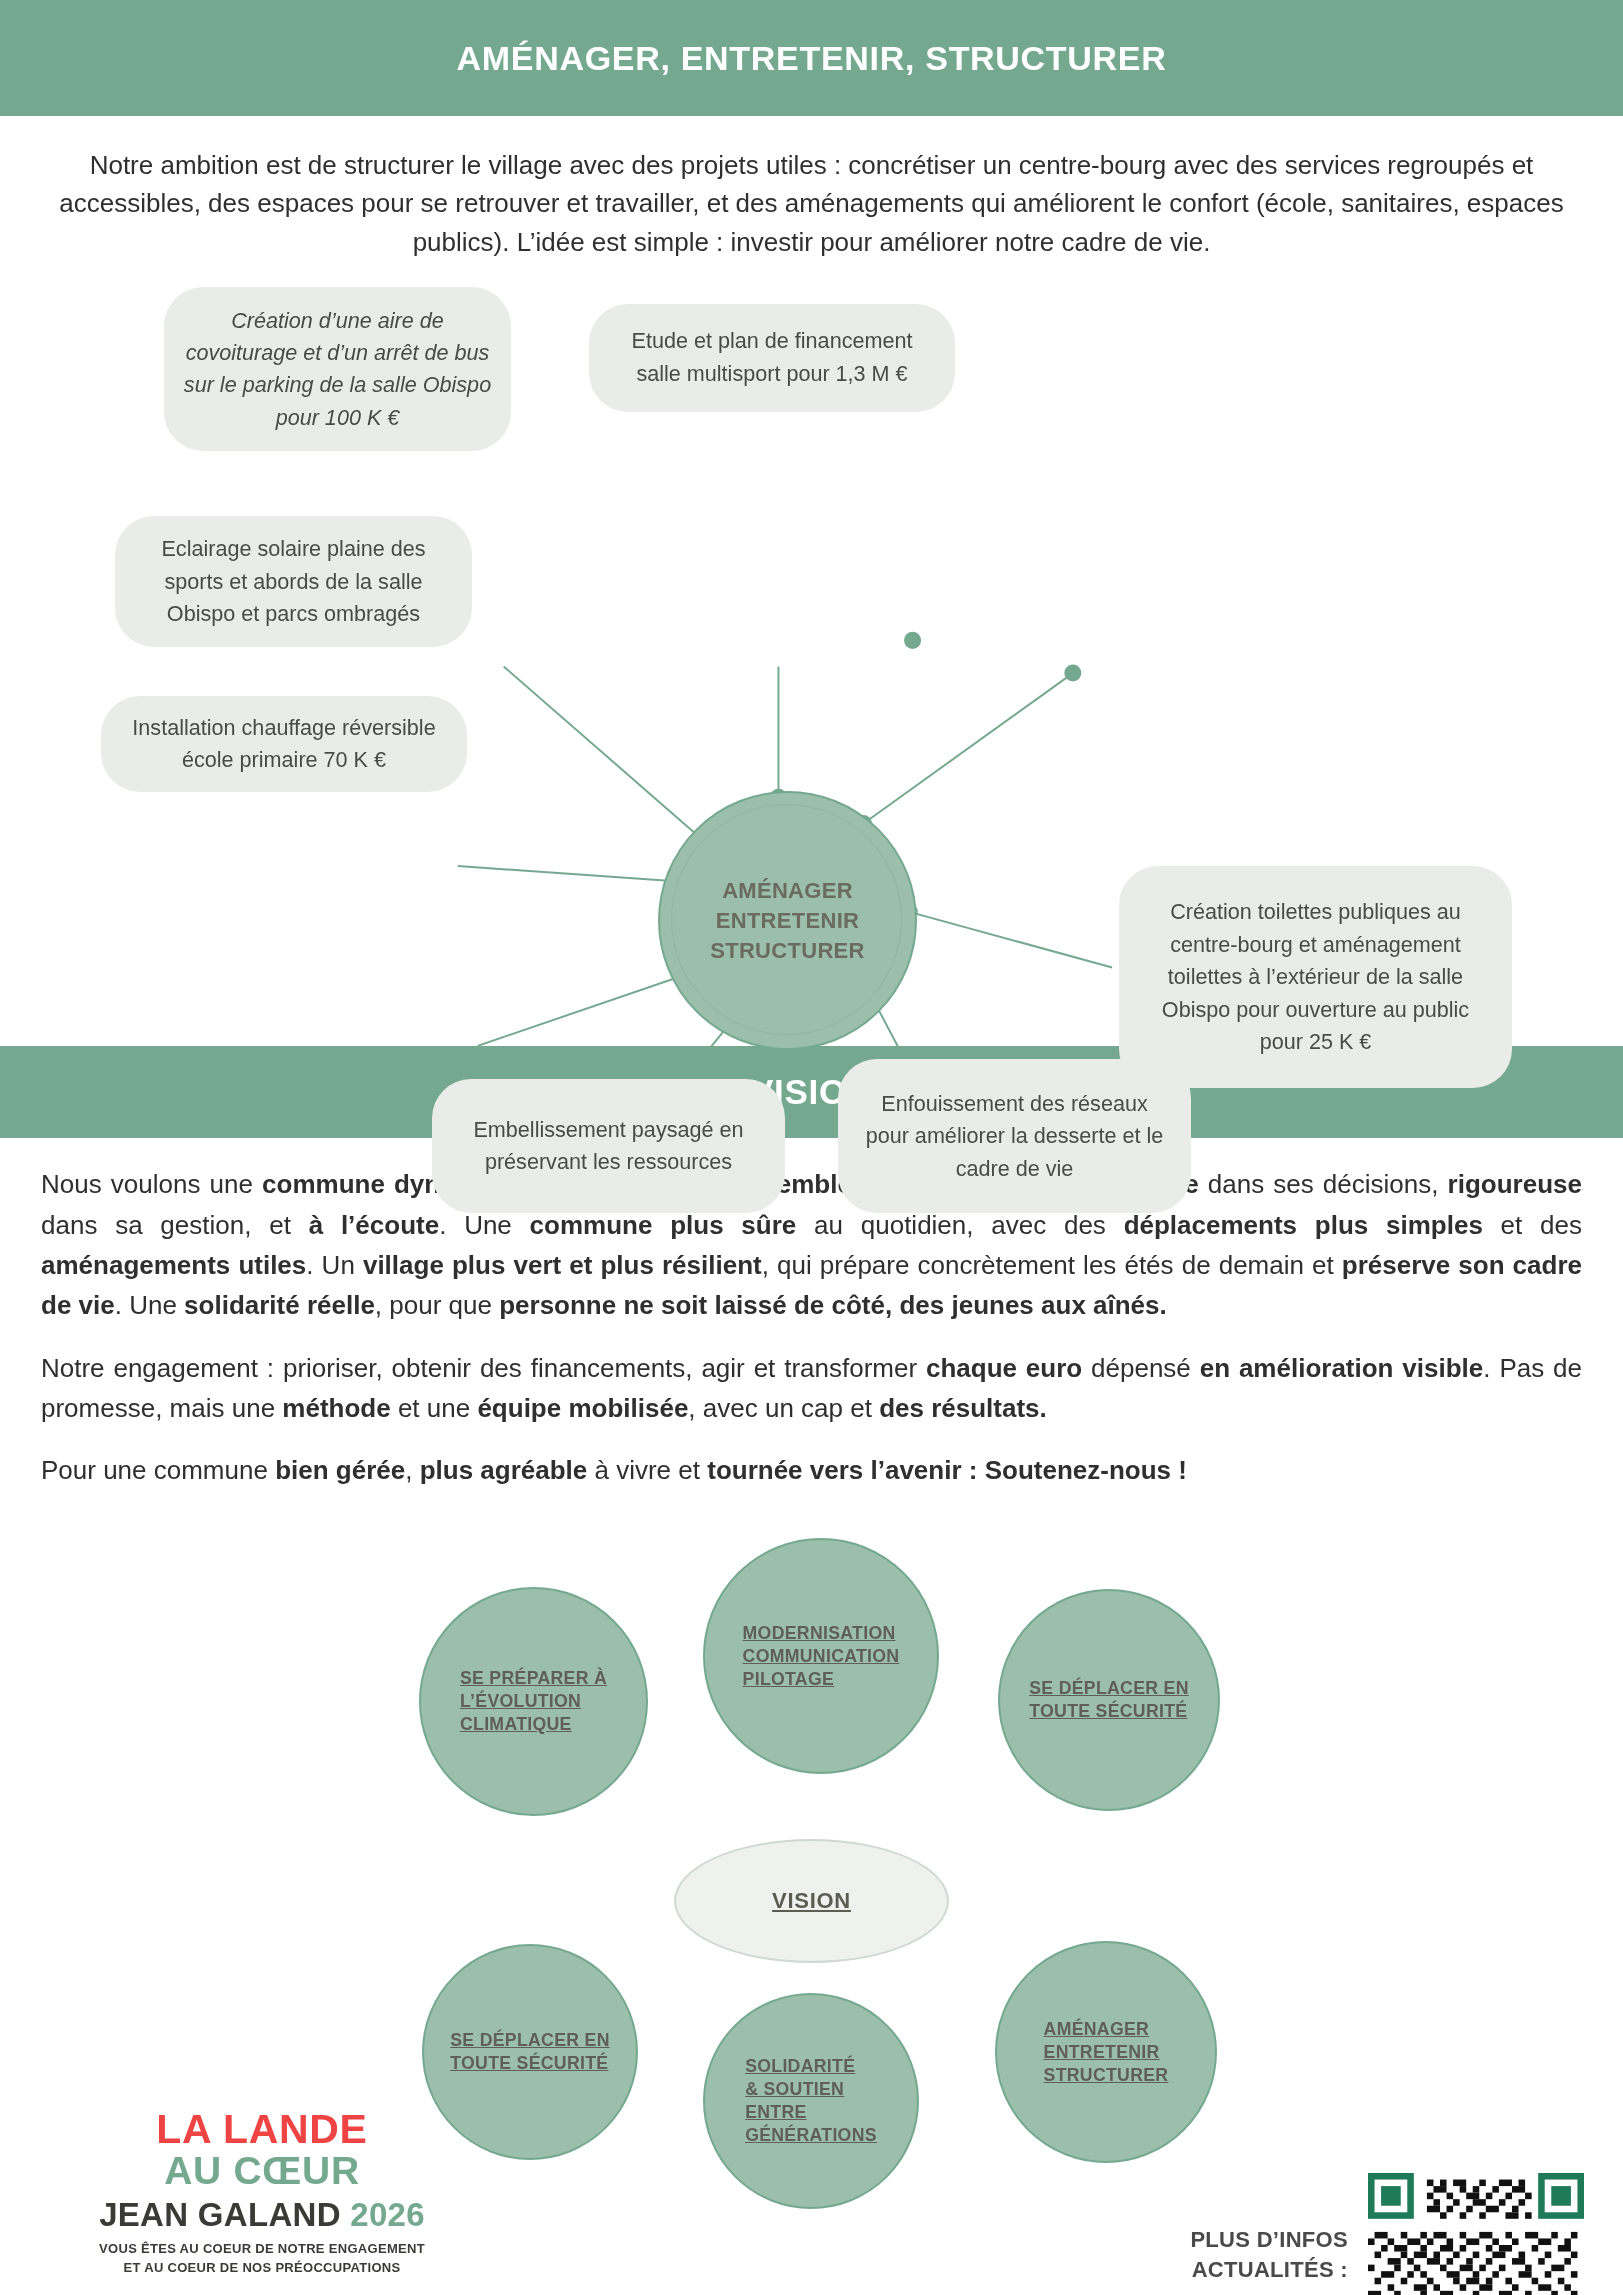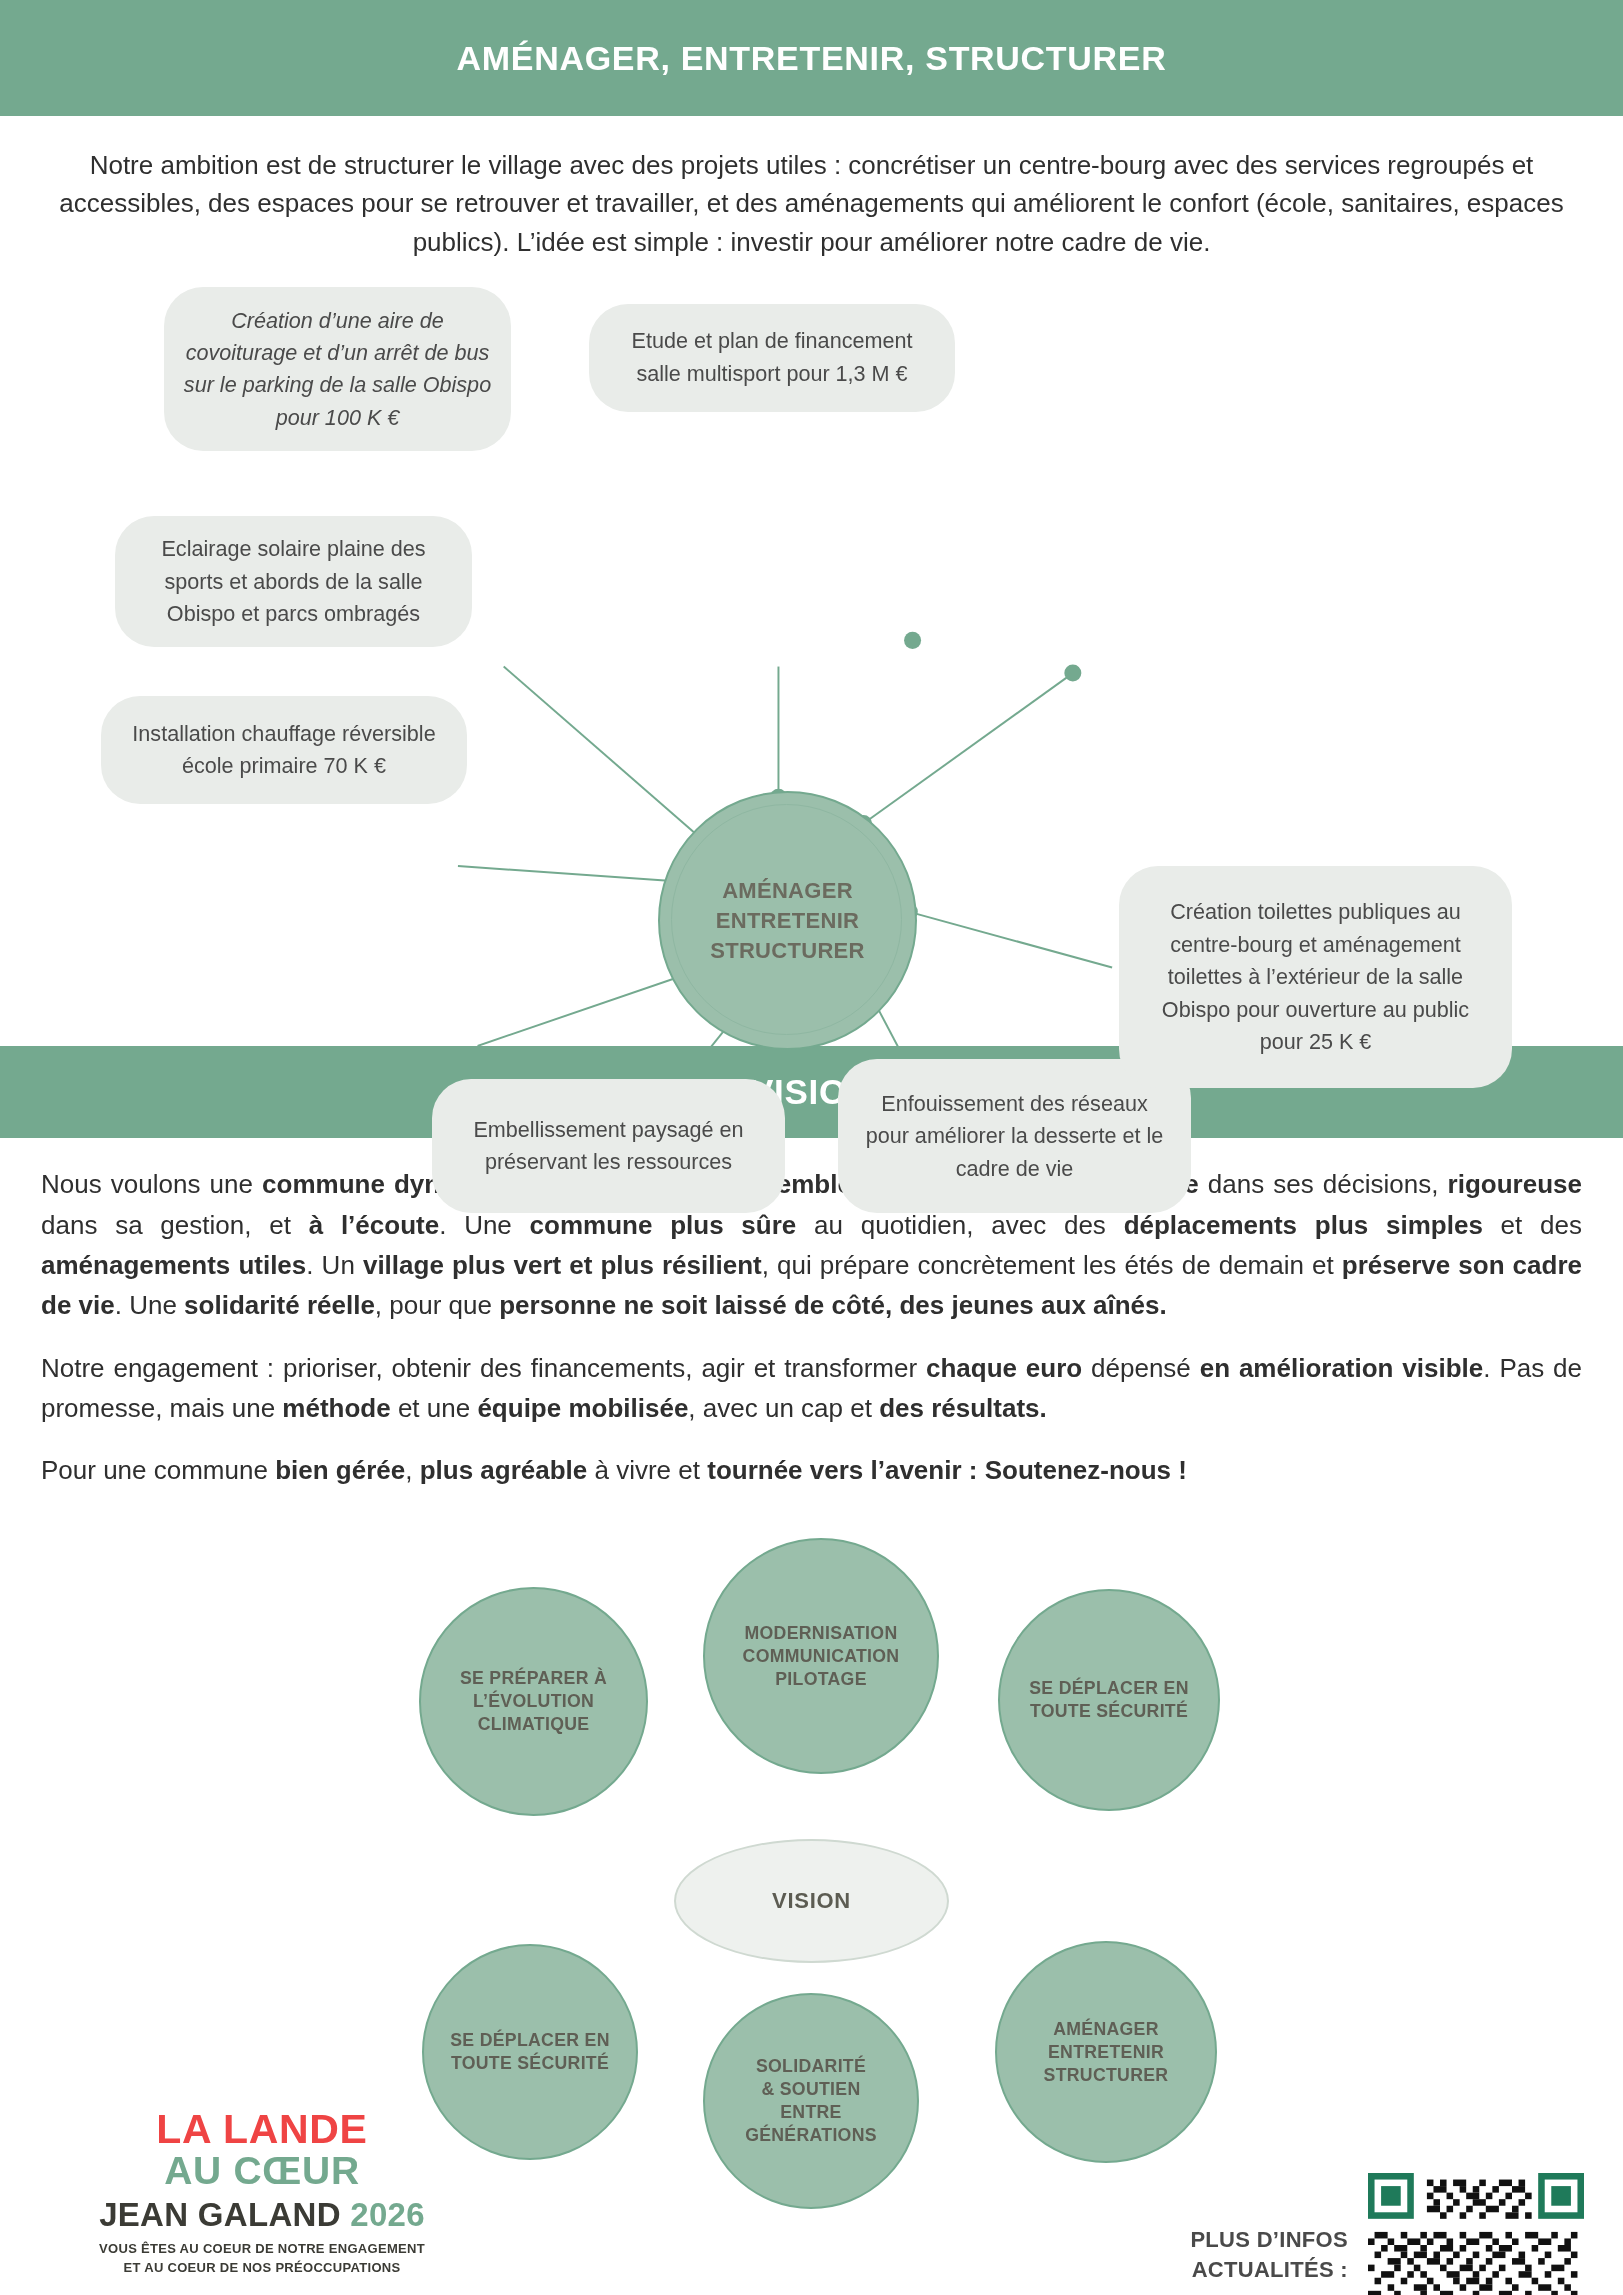--- a/index.html
+++ b/index.html
@@ -100,28 +100,28 @@
   .vision-text b{font-weight:bold;}
 
   
   .circles{position:relative;height:576px;margin-top:6.5px;}
   .circ{
     position:absolute;
     border-radius:50%;
     background:#9bbfab;
     border:2.6px solid #74a98f;
     display:flex;align-items:center;justify-content:center;
-    text-align:center;
     font-weight:bold;
     color:#5f5f55;
     font-size:17.7px;
     line-height:1.3;
     letter-spacing:0.3px;
     box-sizing:border-box;
     padding:6.5px;
+    text-decoration:underline;
   }
   .circ.center{
     background:#eef1ee;
     border:2px solid #cfd9d1;
     color:#5c5c52;
     font-size:22px;
     letter-spacing:0.7px;
   }
 
   
@@ -179,21 +179,21 @@
       </div>
     </div>
     <div class="hub-inner"></div>
 
     <div class="bubble" style="left:164px;top:13px;width:347px;height:164px;font-style:italic;">Création d’une aire de covoiturage et d’un arrêt de bus sur le parking de la salle Obispo pour 100 K €</div>
 
     <div class="bubble" style="left:589px;top:29.4px;width:366px;height:108px;">Etude et plan de financement salle multisport pour 1,3 M €</div>
 
     <div class="bubble" style="left:115px;top:242px;width:357px;height:131px;">Eclairage solaire plaine des sports et abords de la salle Obispo et parcs ombragés</div>
 
-    <div class="bubble" style="left:101px;top:422px;width:366px;height:108px;">Installation chauffage réversible école primaire 70 K €</div>
+    <div class="bubble" style="left:101px;top:422px;width:366px;height:96px;">Installation chauffage réversible école primaire 70 K €</div>
 
     <div class="bubble" style="left:432px;top:805px;width:353px;height:134px;">Embellissement paysagé en préservant les ressources</div>
 
     <div class="bubble" style="left:838px;top:785px;width:353px;height:154px;">Enfouissement des réseaux pour améliorer la desserte et le cadre de vie</div>
 
     <div class="bubble" style="left:1119px;top:592px;width:393px;height:222px;">Création toilettes publiques au centre-bourg et aménagement toilettes à l’extérieur de la salle Obispo pour ouverture au public pour 25 K €</div>
 
   </div>
 
   <div class="banner banner-2">VISION</div>

